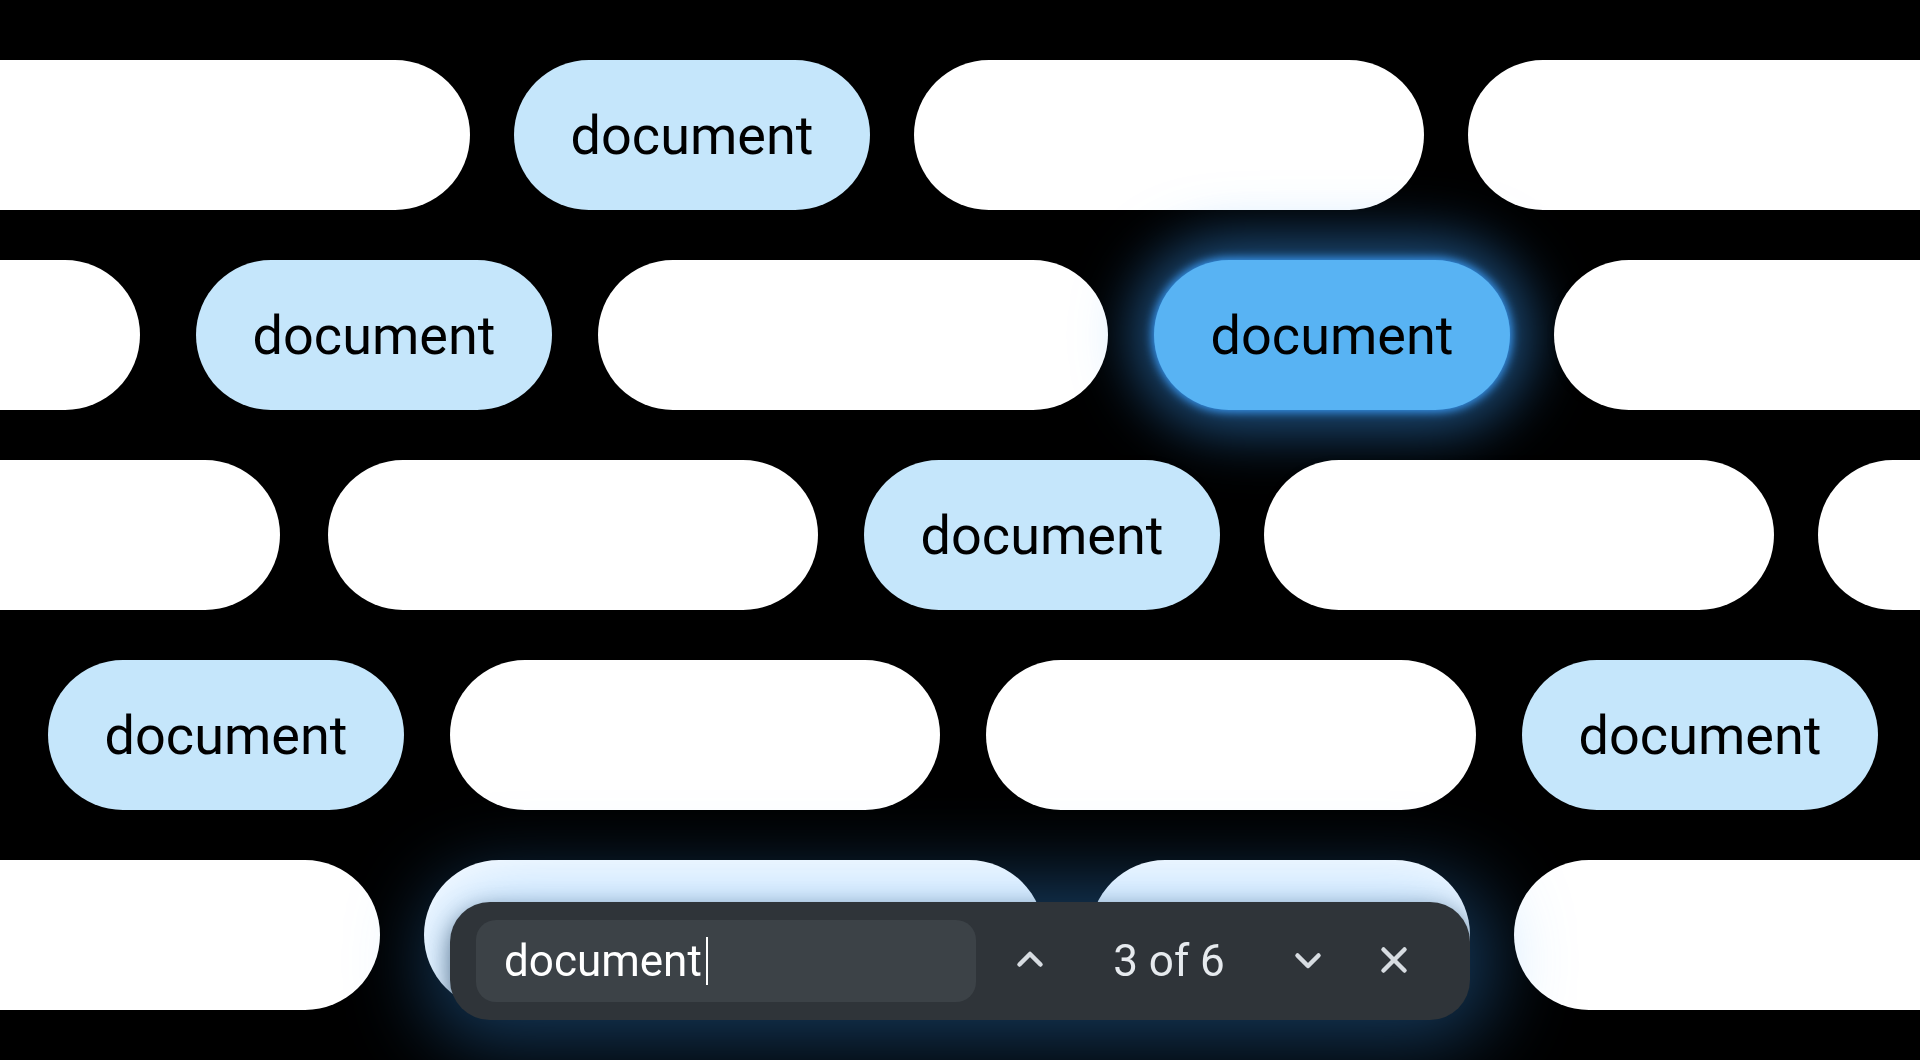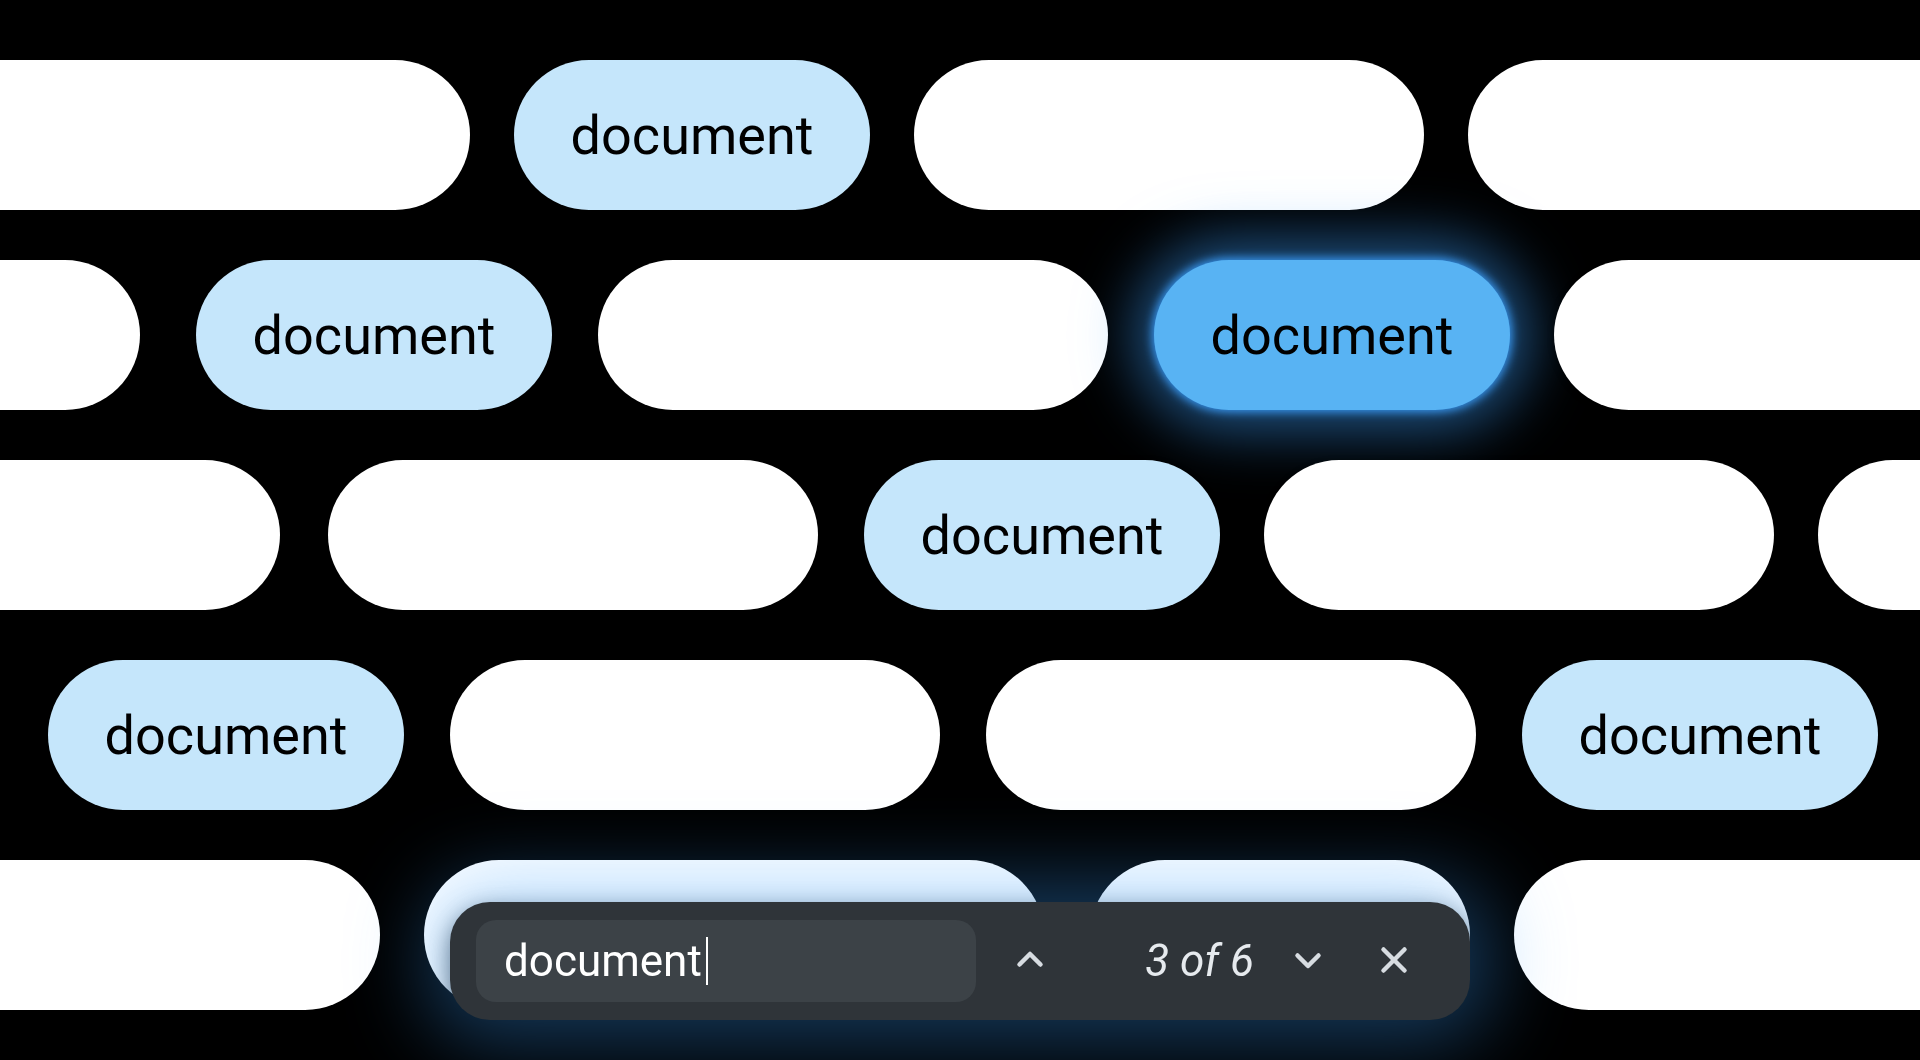--- a/index.html
+++ b/index.html
@@ -60,22 +60,21 @@
     background: transparent;
     border: none;
     cursor: pointer;
     color: #d7dce1;
   }
   .find-btn svg { width: 36px; height: 36px; stroke: currentColor; stroke-width: 3; fill: none; stroke-linecap: round; stroke-linejoin: round; }
   .find-count {
     color: #e6eaee;
     font-size: 44px;
     min-width: 170px;
-    text-align: right;
-    font-style: italic;
+    text-align: center;
   }
 
   
   .caret {
     display: inline-block;
     width: 2px;
     height: 48px;
     background: #fff;
     margin-left: 4px;
     vertical-align: middle;

